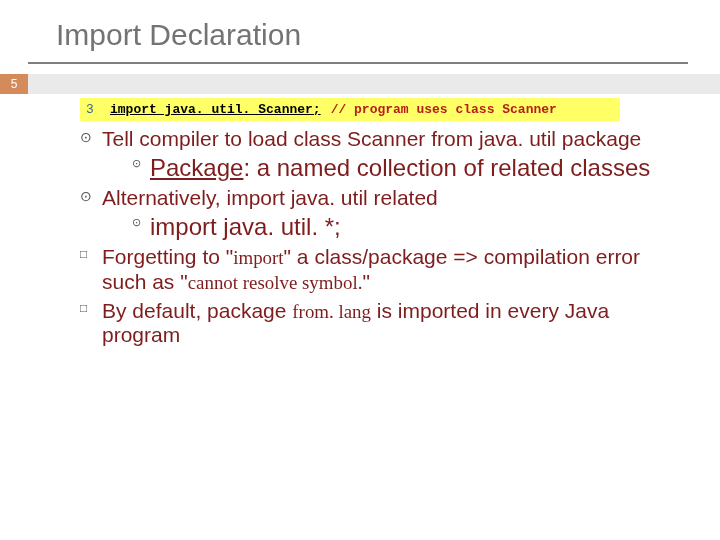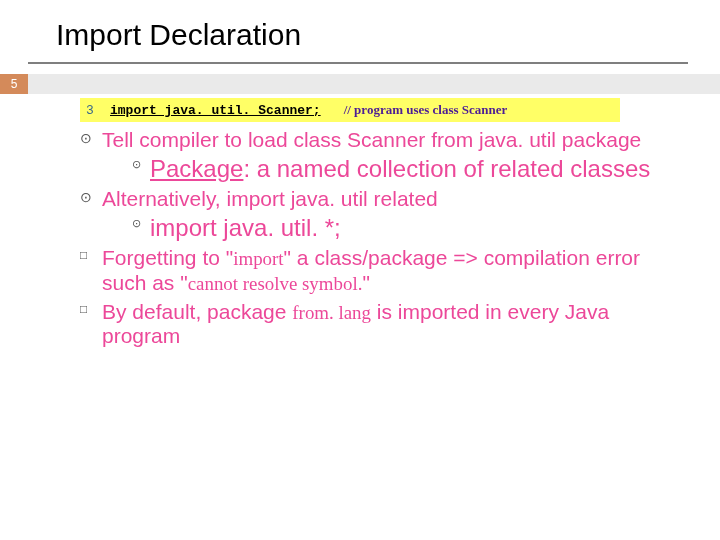--- a/index.html
+++ b/index.html
@@ -5,21 +5,21 @@
   * { margin: 0; padding: 0; box-sizing: border-box; }
   body {
     width: 720px;
     height: 540px;
     background: #fff;
     font-family: Arial, Helvetica, sans-serif;
     position: relative;
   }
   .title {
     font-size: 30px;
-    color: #000000;
+    color: #737373;
     padding: 18px 0 10px 56px;
     font-weight: normal;
   }
   .underline {
     height: 2px;
     background: #7f7f7f;
     margin: 0 0 0 28px;
     width: 660px;
   }
   .pagenum-bar {
@@ -54,28 +54,28 @@
     display: flex;
     align-items: baseline;
     width: 540px;
   }
   .code-lineno {
     color: #3a6a8a;
     width: 24px;
     font-weight: normal;
   }
   .code-text { color: #000; text-decoration: underline; }
-  .code-comment { color: #4c1d95; margin-left: 23px; font-family: Liberation Serif, serif; }
+  .code-comment { color: #b91c1c; margin-left: 10px; }
   ul.lvl1 { list-style: none; }
   ul.lvl1 > li {
     position: relative;
     padding-left: 22px;
     margin-bottom: 4px;
     font-size: 21px;
-    color: #ec4899;
+    color: #7f1d1d;
     line-height: 1.18;
   }
   ul.lvl1 > li::before {
     content: "⊙";
     position: absolute;
     left: 0;
     top: 2px;
     font-size: 14px;
     color: #555;
   }

